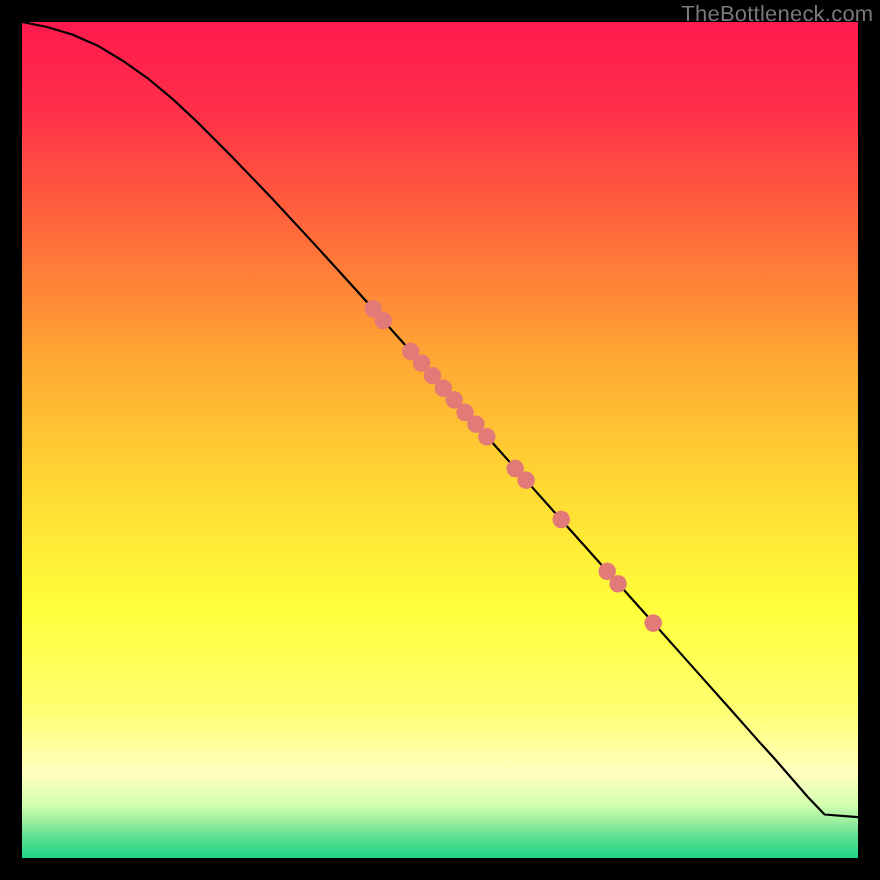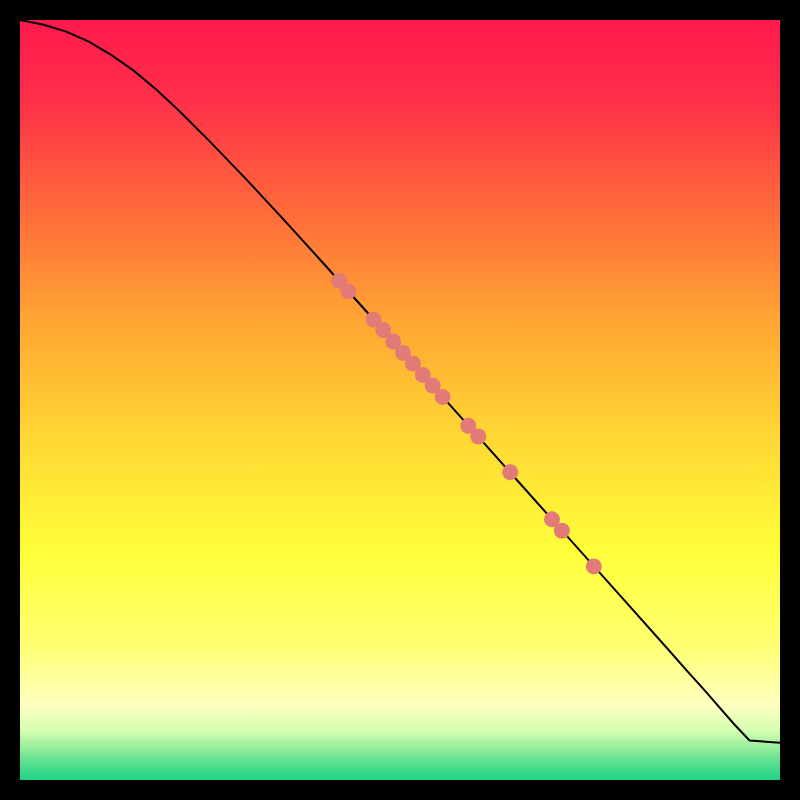--- a/index.html
+++ b/index.html
@@ -91,13 +91,14 @@
           <circle cx="422.56" cy="376.96" r="8" fill="#e27a78" stroke="#b85452" stroke-width="0"></circle>
           <circle cx="448.40" cy="405.84" r="8" fill="#e27a78" stroke="#b85452" stroke-width="0"></circle>
           <circle cx="458.28" cy="416.48" r="8" fill="#e27a78" stroke="#b85452" stroke-width="0"></circle>
           <circle cx="490.20" cy="452.20" r="8" fill="#e27a78" stroke="#b85452" stroke-width="0"></circle>
           <circle cx="532.00" cy="499.32" r="8" fill="#e27a78" stroke="#b85452" stroke-width="0"></circle>
           <circle cx="541.88" cy="510.72" r="8" fill="#e27a78" stroke="#b85452" stroke-width="0"></circle>
           <circle cx="573.80" cy="546.44" r="8" fill="#e27a78" stroke="#b85452" stroke-width="0"></circle>
         </g>
     </svg>
   </div>
+  <div class="watermark">TheBottleneck.com</div>
 </div>
 
 </body></html>

